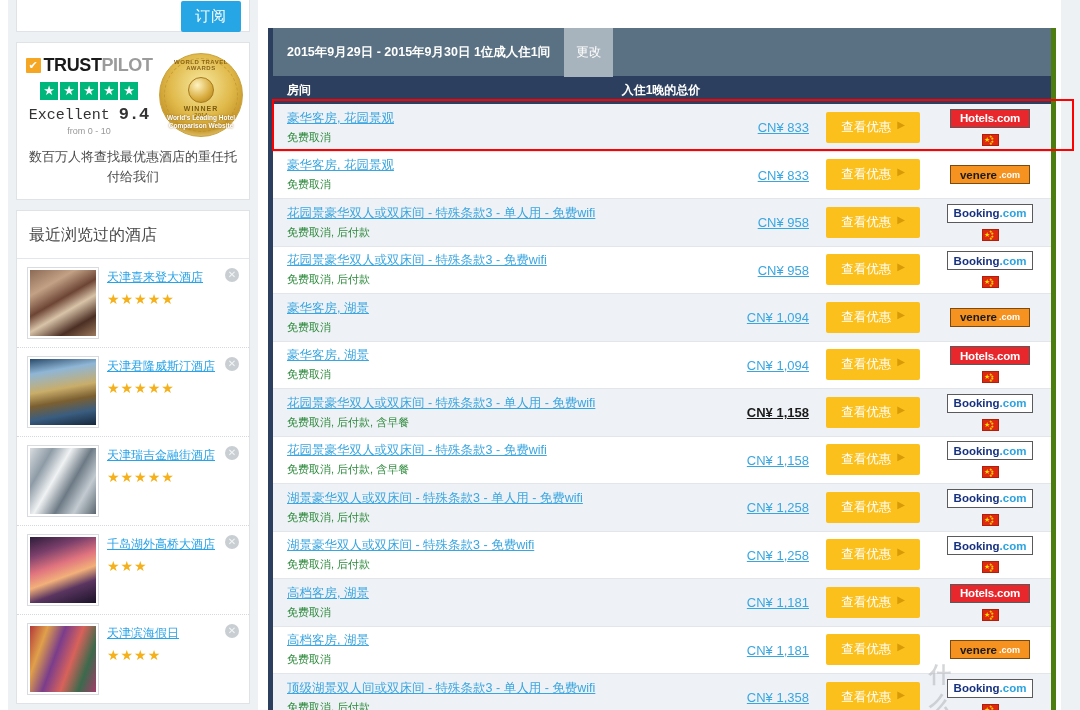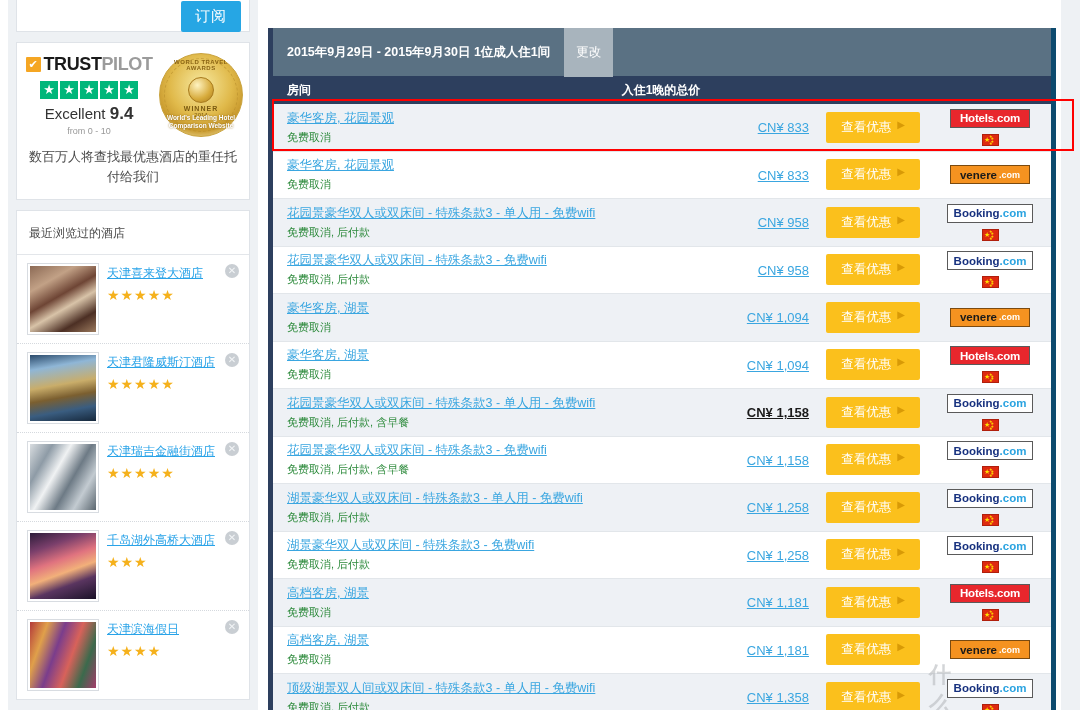--- a/index.html
+++ b/index.html
@@ -34,21 +34,21 @@
     display:inline-block; width:15px; height:15px; background:#f5a623; color:#fff;
     font-size:11px; line-height:15px; text-align:center; margin-right:3px; border-radius:1px;
   }
   .tp-trust { color:#1a1a1a; }
   .tp-pilot { color:#9b9b9b; }
   .tp-stars { display:flex; gap:2px; justify-content:center; margin:6px 0 5px 0; }
   .tp-star {
     width:18px; height:18px; background:#00b67a; color:#fff;
     font-size:13px; line-height:18px; text-align:center;
   }
-  .tp-excellent { text-align:center; font-size:15px; color:#333; }
+  .tp-excellent { text-align:center; font-size:15px; color:#333;font-family:Liberation Mono, monospace; }
   .tp-excellent b { font-size:17px; }
   .tp-from { text-align:center; font-size:9px; color:#999; margin-top:2px; }
   .wta {
     width:84px; height:84px; border-radius:50%;
     background: radial-gradient(circle at 50% 38%, #f7e9a0 0%, #e0b94a 48%, #c99a2e 70%, #f2e4a8 88%, #b8862a 100%);
     position:relative; flex:0 0 auto;
     display:flex; align-items:center; justify-content:center; flex-direction:column;
     border:1px solid #c9a23c;
   }
   .wta-ring {
@@ -59,21 +59,21 @@
   .wta-globe { width:26px; height:26px; border-radius:50%;
     background: radial-gradient(circle at 35% 30%, #fff3c0, #d7ab3c 60%, #a87a1c);
     margin-top:4px; border:1px solid #a87a1c;}
   .wta-winner { font-size:7px; font-weight:bold; color:#7a5a12; margin-top:2px; letter-spacing:1px;}
   .wta-year { font-size:6px; color:#7a5a12; }
   .wta-sub { position:absolute; bottom:6px; width:100%; text-align:center; font-size:6.5px;
              color:#ffffff; line-height:8px; text-shadow:0 0 2px #8a6414; font-weight:bold;}
   .trust-text { text-align:center; font-size:13px; color:#4a4a4a; line-height:20px; margin-top:10px; padding:0 6px;}
 
   .recent-card { padding: 0; }
-  .recent-title { font-size:12px; color:#4a4a4a; padding:14px 12px 12px 12px; }
+  .recent-title { font-size:16px; color:#4a4a4a; padding:14px 12px 12px 12px; }
   .recent-item {
     display:flex; gap:8px; padding:8px 10px 8px 10px; position:relative;
     border-top:1px dotted #d5d9de;
   }
   .recent-item:first-of-type { border-top:1px solid #e3e6ea; }
   .recent-thumb {
     width:72px; height:72px; border:1px solid #d8dce1; padding:2px; background:#fff; flex:0 0 auto;
     overflow:hidden;
   }
   .thumb-inner { width:100%; height:100%; }
@@ -89,21 +89,21 @@
   }
   .recent-stars { color:#f5b11c; font-size:14px; letter-spacing:1px; margin-top:5px; }
   .recent-close {
     position:absolute; right:10px; top:9px; width:14px; height:14px; border-radius:50%;
     background:#c9ced3; color:#f3f5f7; font-size:10px; line-height:14px; text-align:center; cursor:pointer;
   }
 
   
   .main {
     position:absolute; left:268px; top:28px; width:788px; height:682px;
-    border-left:5px solid #2d3f5e; border-right:5px solid #0c4a6e; background:#fff;
+    border-left:5px solid #2d3f5e; border-right:5px solid #4d7c0f; background:#fff;
   }
   .date-bar {
     background:#5a7183; color:#ffffff; height:48px; display:flex; align-items:center;
     padding:0 14px; font-size:12.5px; font-weight:bold;
   }
   .date-bar .dates { letter-spacing:0; }
   .change-btn {
     margin-left:14px; background:#a8b4bd; color:#ffffff; border:none;
     font-size:12.5px; padding:16px 12px; cursor:pointer; font-weight:normal;
     font-family:"Liberation Sans", sans-serif;

